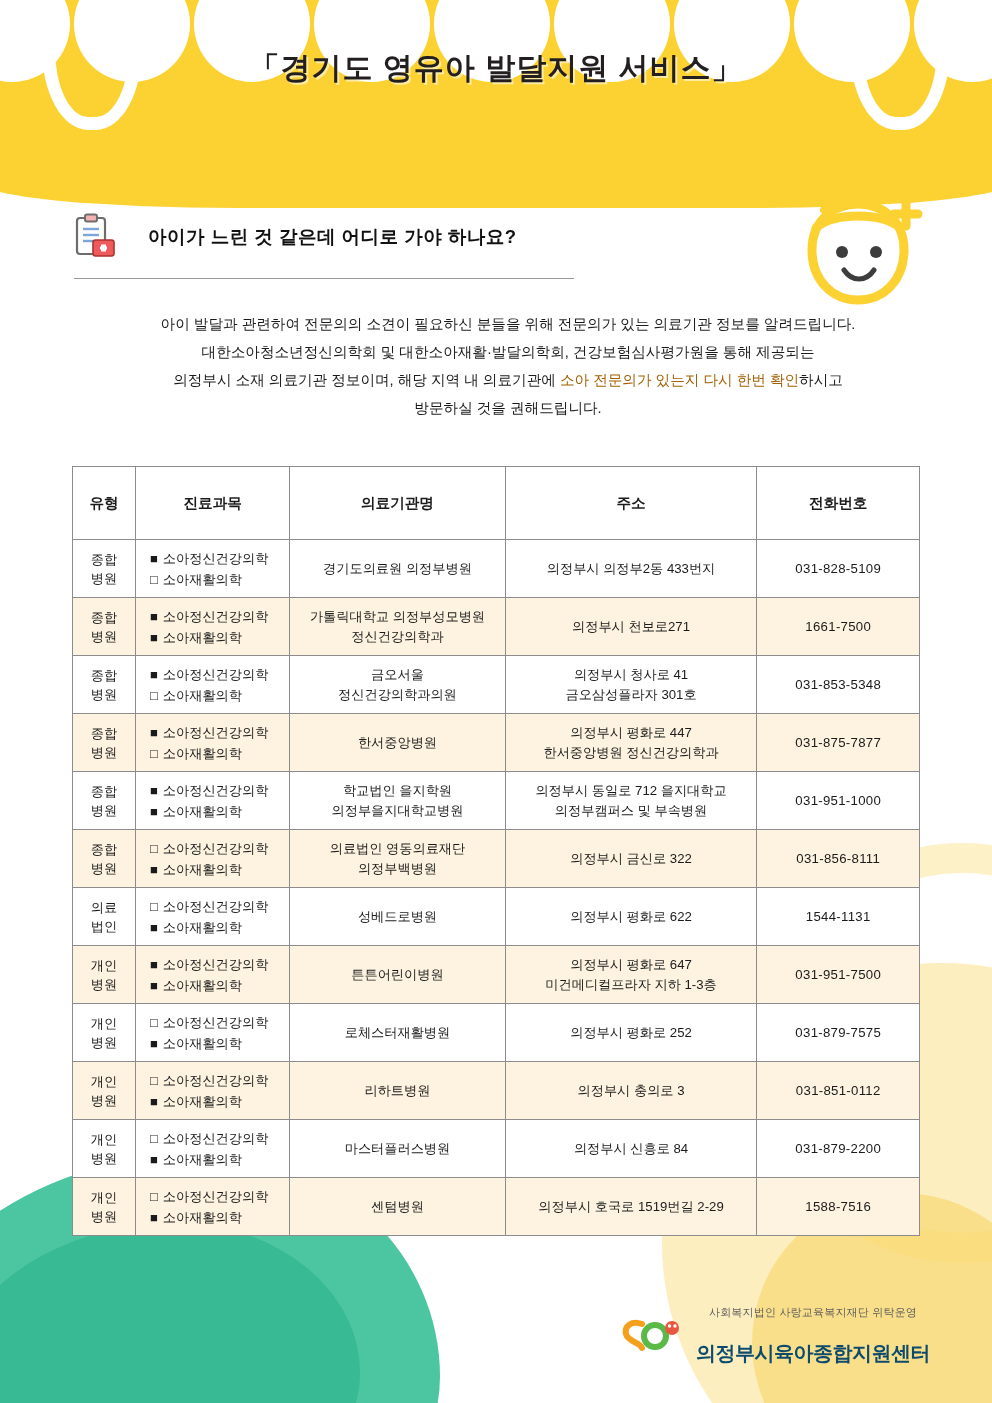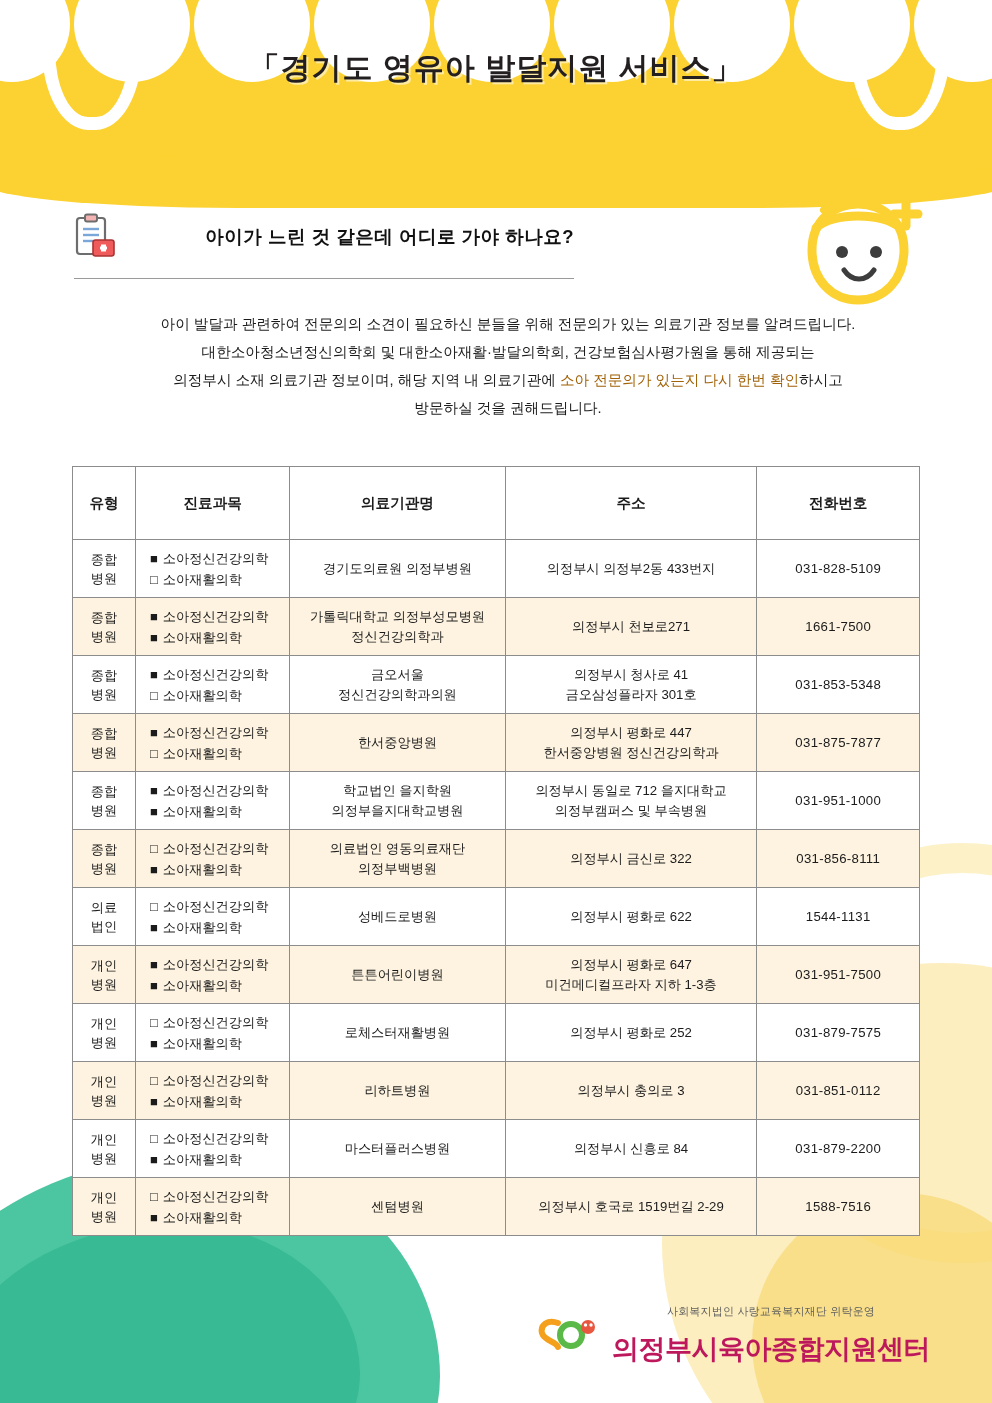--- a/index.html
+++ b/index.html
@@ -131,24 +131,23 @@
   .title-big .accent { color: #f9a21a; }
 
   
   .question-row {
     position: absolute;
     top: 213px;
     left: 74px;
     width: 500px;
     display: flex;
     align-items: center;
-    gap: 9px;
+    gap: 32px;
     border-bottom: 1.5px solid #9a9a9a;
     padding-bottom: 19px;
-    justify-content: space-between;
   }
   .clipboard-icon { width: 42px; height: 46px; position: relative; flex: 0 0 auto; }
   .question-text {
     font-size: 18.5px;
     font-weight: bold;
     letter-spacing: .5px;
     color: #111;
   }
 
   
@@ -225,21 +224,21 @@
     position: absolute;
     right: 62px;
     bottom: 36px;
     display: flex;
     align-items: center;
     gap: 10px;
   }
   .footer-mark { width: 64px; height: 46px; position: relative; flex: 0 0 auto; }
   .footer-text { text-align: center; }
   .footer-line1 { font-size: 11px; color: #5f5f5f; letter-spacing: .2px; }
-  .footer-line2 { font-size: 27px; font-weight: bold; color: #be185d; letter-spacing: -0.5px; margin-top: 12px;}
+  .footer-line2 { font-size: 20px; font-weight: bold; color: #0c4a6e; letter-spacing: -0.5px; margin-top: 20px;}
 </style>
 </head>
 <body>
 
 <div class="bg-layer">
   <div class="top-band"></div>
 
   <div class="scallop" style="left:-46px;"></div>
   <div class="scallop" style="left:74px;"></div>
   <div class="scallop" style="left:194px;"></div>

